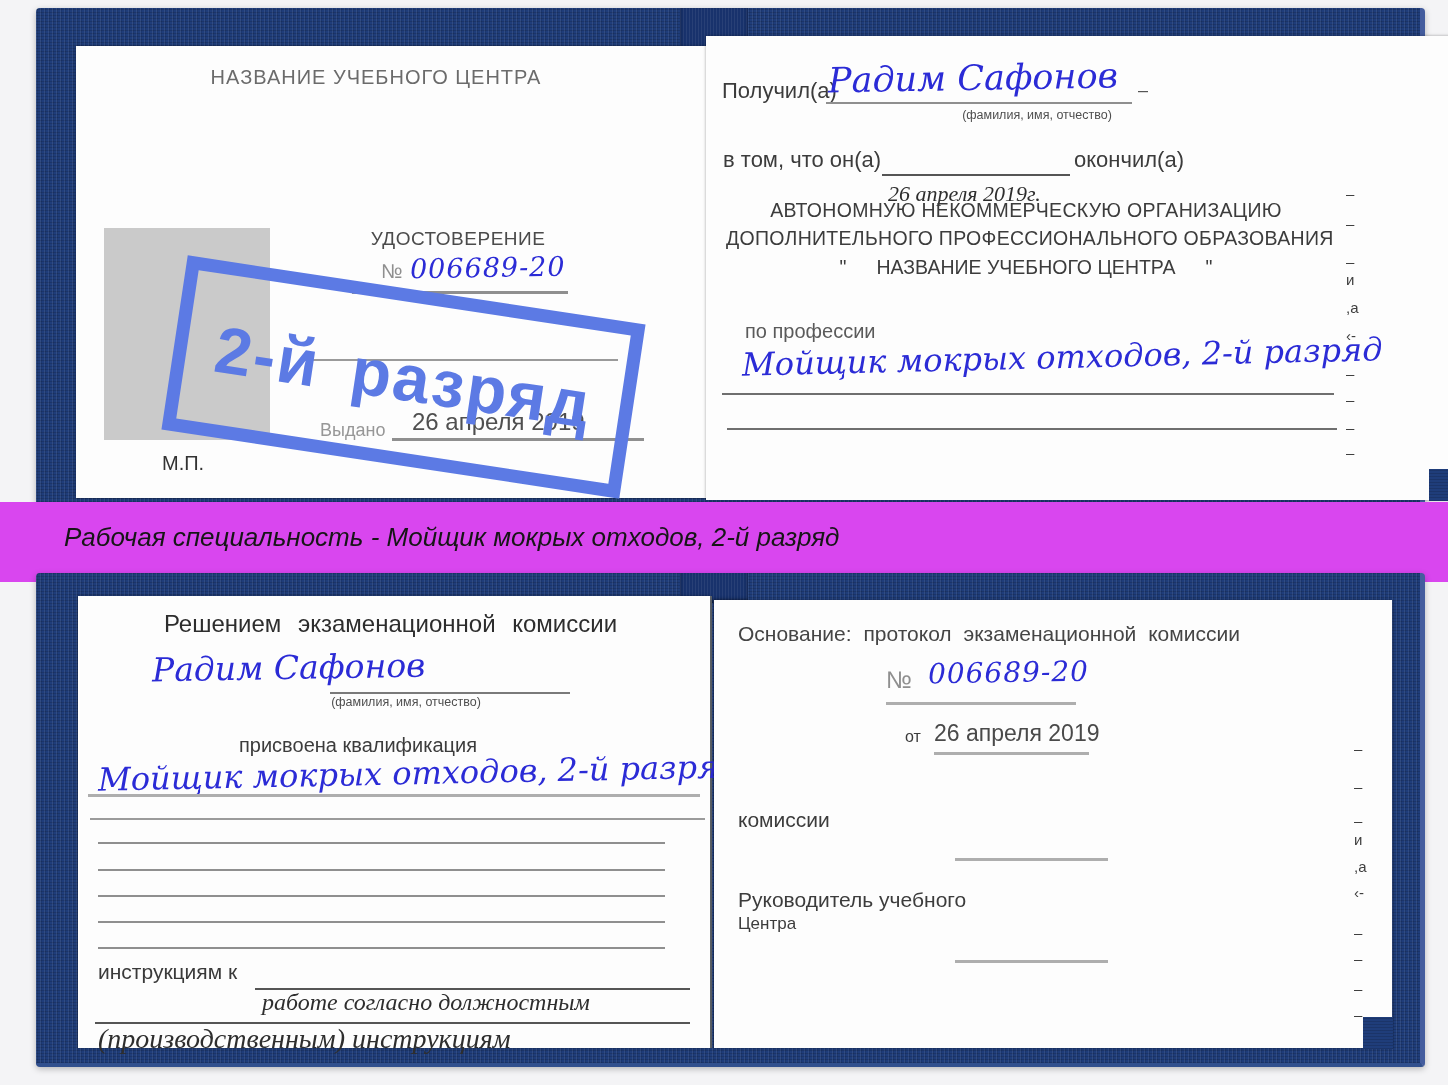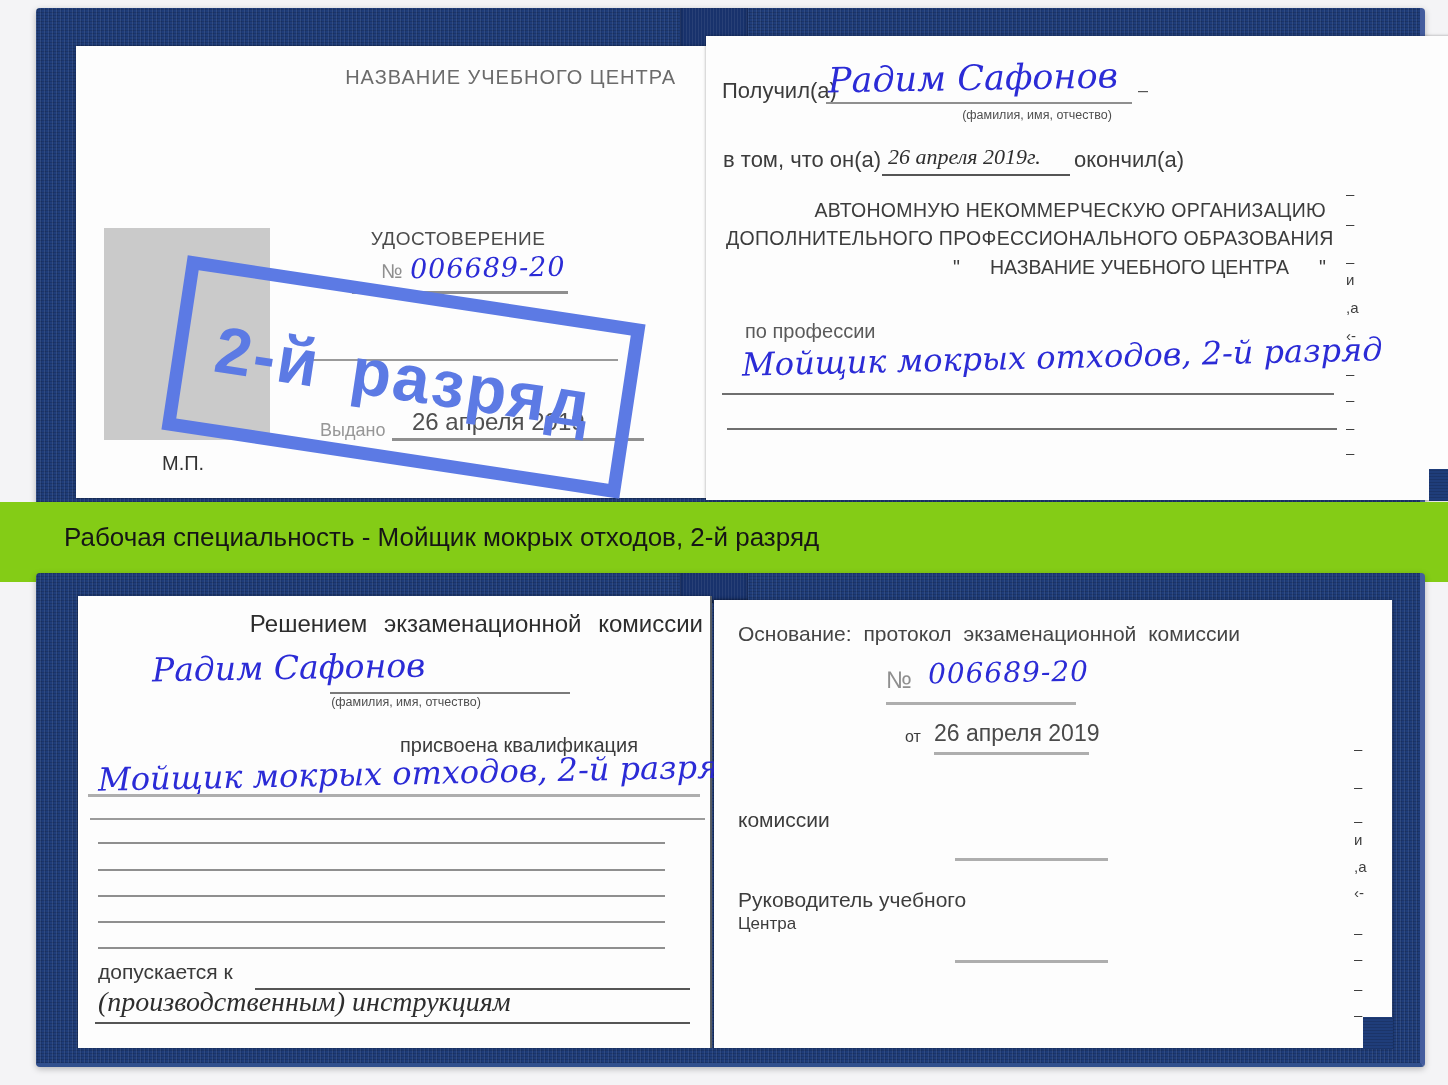--- a/index.html
+++ b/index.html
@@ -20,33 +20,33 @@
     box-shadow:inset 0 -3px 4px rgba(0,0,0,.4);}
   .spread-bottom .tab{height:30px;}
   .page{position:absolute;background:#fdfdfd;box-shadow:0 0 3px rgba(0,0,0,.35);}
   .spine{position:absolute;left:672px;width:4px;background:linear-gradient(90deg,#8d939b,#555b63);}
   .notch{position:absolute;right:-1px;bottom:-1px;width:30px;height:32px;background-color:#1f3d7a;
     background-image:repeating-linear-gradient(0deg, rgba(0,0,0,.14) 0 1px, transparent 1px 3px);}
   
   .lbl{position:absolute;color:#3c3c3c;font-size:22px;white-space:nowrap;}
   .gray{color:#8f8f8f;}
   .hand{position:absolute;font-family:"DejaVu Serif",serif;font-style:italic;color:#2b2bd6;white-space:nowrap;}
-  .seriti{position:absolute;font-family:"Liberation Serif",serif;font-style:italic;color:#2e2e2e;white-space:nowrap;}
+  .seriti{position:absolute;font-family:"Liberation Serif",serif;font-style:italic;color:#2e2e2e;white-space:nowrap;margin-top:37px;}
   .gline{position:absolute;background:#8f8f8f;height:2px;}
   .lightline{background:#aeaeae;height:3px;}
   .hint{position:absolute;font-size:12.5px;color:#4e4e4e;text-align:center;white-space:nowrap;}
   .edge-frag{position:absolute;left:640px;width:24px;font-size:15px;color:#3f3f3f;text-align:left;}
-  .centered{text-align:right;}
+  .centered{text-align:center;}
   
   .photo{position:absolute;left:28px;top:182px;width:166px;height:212px;background:#cacaca;}
   .stamp{position:absolute;left:96px;top:243px;width:437px;height:150px;border:13px solid #5c7ae4;
     transform:rotate(8.6deg);display:flex;align-items:center;justify-content:center;
     color:#5c7ae4;font-weight:bold;font-size:66px;letter-spacing:2px;word-spacing:12px;
     line-height:1;white-space:nowrap;z-index:5;}
-  .caption{position:absolute;left:0;top:502px;width:1448px;height:80px;background:#84cc16;}
+  .caption{position:absolute;left:0;top:502px;width:1448px;height:80px;background:#d946ef;font-style:italic;}
   .caption span{position:absolute;left:64px;top:20px;font-size:26px;color:#161616;white-space:nowrap;}
 </style>
 </head>
 <body>
 
 <div class="canvas">
 
   <div class="spread spread-top">
     <div class="tab"></div>
     <div class="spine" style="top:30px;height:458px;"></div>
@@ -129,21 +129,22 @@
       <div class="hand" style="left:20px;top:158px;font-size:32px;transform:rotate(-1.2deg);">Мойщик мокрых отходов, 2-й разряд</div>
       <div class="gline lightline" style="left:10px;top:198px;width:612px;"></div>
       <div class="gline" style="left:12px;top:222px;width:615px;background:#9b9b9b;"></div>
 
       <div class="gline" style="left:20px;top:246px;width:567px;"></div>
       <div class="gline" style="left:20px;top:273px;width:567px;"></div>
       <div class="gline" style="left:20px;top:299px;width:567px;"></div>
       <div class="gline" style="left:20px;top:325px;width:567px;"></div>
       <div class="gline" style="left:20px;top:351px;width:567px;"></div>
 
-      <div class="lbl" style="left:20px;top:364px;font-size:21px;color:#3a3a3a;">допускается к</div>
+      <div class="lbl" style="left:20px;top:364px;font-size:21px;color:#3a3a3a;">инструкциям к</div>
+      <div class="seriti" style="left:184px;top:356px;font-size:24px;">работе согласно должностным</div>
       <div class="gline" style="left:177px;top:392px;width:435px;background:#555;"></div>
       <div class="seriti" style="left:20px;top:390px;font-size:28px;">(производственным) инструкциям</div>
       <div class="gline" style="left:17px;top:426px;width:595px;background:#555;"></div>
     </div>
 
     <div class="page" style="left:678px;top:27px;width:678px;height:448px;">
       <div class="lbl" style="left:24px;top:22px;font-size:21px;color:#454545;word-spacing:6px;">Основание:  протокол  экзаменационной  комиссии</div>
 
       <div class="lbl gray" style="left:172px;top:66px;font-size:24px;">№</div>
       <div class="hand" style="left:214px;top:56px;font-size:28px;letter-spacing:1px;transform:rotate(-1deg);">006689-20</div>

